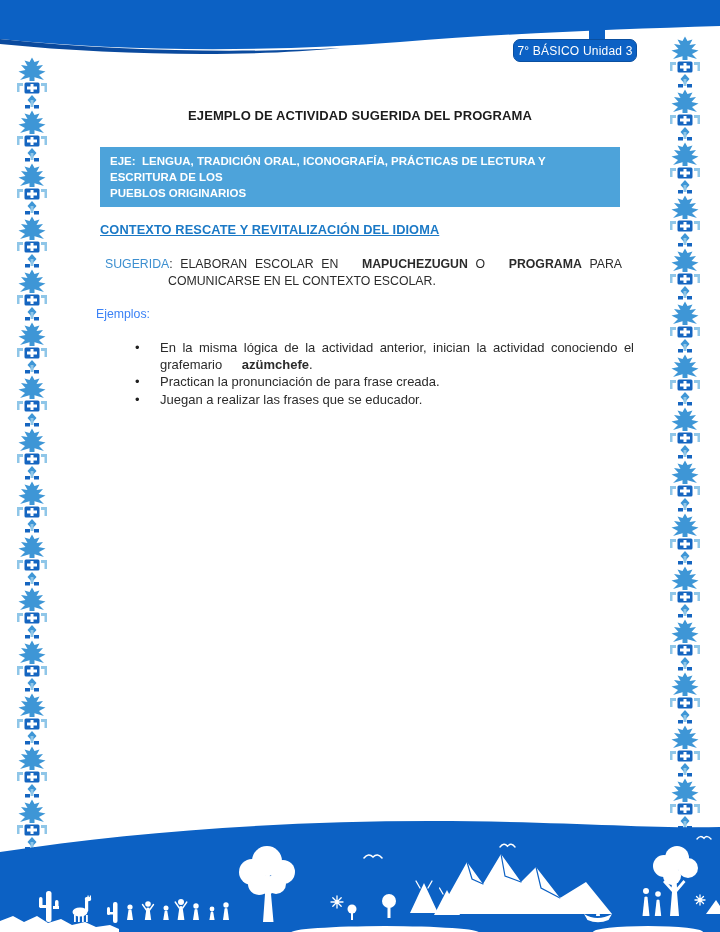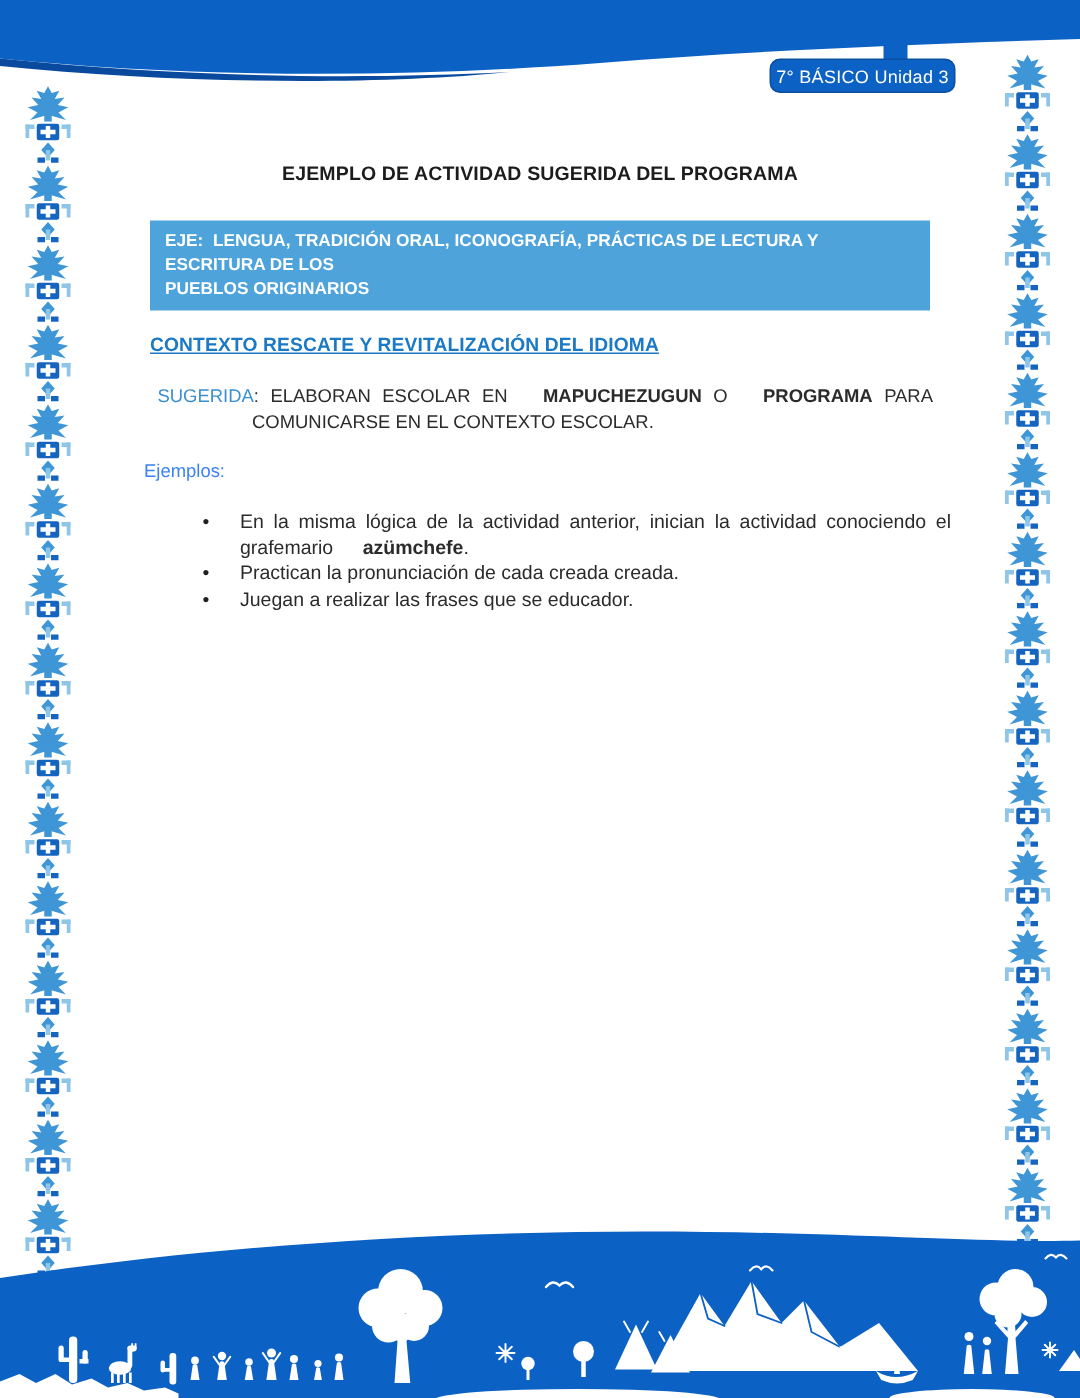--- a/index.html
+++ b/index.html
@@ -141,21 +141,21 @@
 PUEBLOS ORIGINARIOS</div>
 
   <h2 class="context">CONTEXTO RESCATE Y REVITALIZACIÓN DEL IDIOMA</h2>
 
   <p class="activity"><span class="act-label">SUGERIDA</span><span>: </span><span>ELABORAN ESCOLAR EN </span><b>MAPUCHEZUGUN</b><span> O </span><b>PROGRAMA</b><span> PARA COMUNICARSE EN EL CONTEXTO ESCOLAR.</span></p>
 
   <div class="examples-label">Ejemplos:</div>
 
   <ul class="bullets">
     <li><span>En la misma lógica de la actividad anterior, inician la actividad conociendo el grafemario </span><b>azümchefe</b><span>.</span></li>
-    <li><span>Practican la pronunciación de cada creada creada.</span><b></b><span></span></li>
+    <li><span>Practican la pronunciación de para frase creada.</span><b></b><span></span></li>
     <li><span>Juegan a realizar las frases que se educador.</span><b></b><span></span></li>
   </ul>
 
   <svg class="footer-art" width="720" height="120" viewBox="0 0 720 120" aria-hidden="true">
     <path class="f-band" d="M0,40 C130,20 280,9 430,9 C560,9 655,17 720,15 L720,120 L0,120 Z"></path>
 
     <path class="f-white" d="M0,120 v-11 l13,-5 11,6 13,-6 11,7 13,-4 11,6 13,-3 11,5 14,-2 9,4 v8 z"></path>
     <ellipse class="f-white" cx="385" cy="121" rx="95" ry="7"></ellipse>
     <ellipse class="f-white" cx="648" cy="120" rx="55" ry="6"></ellipse>
 

